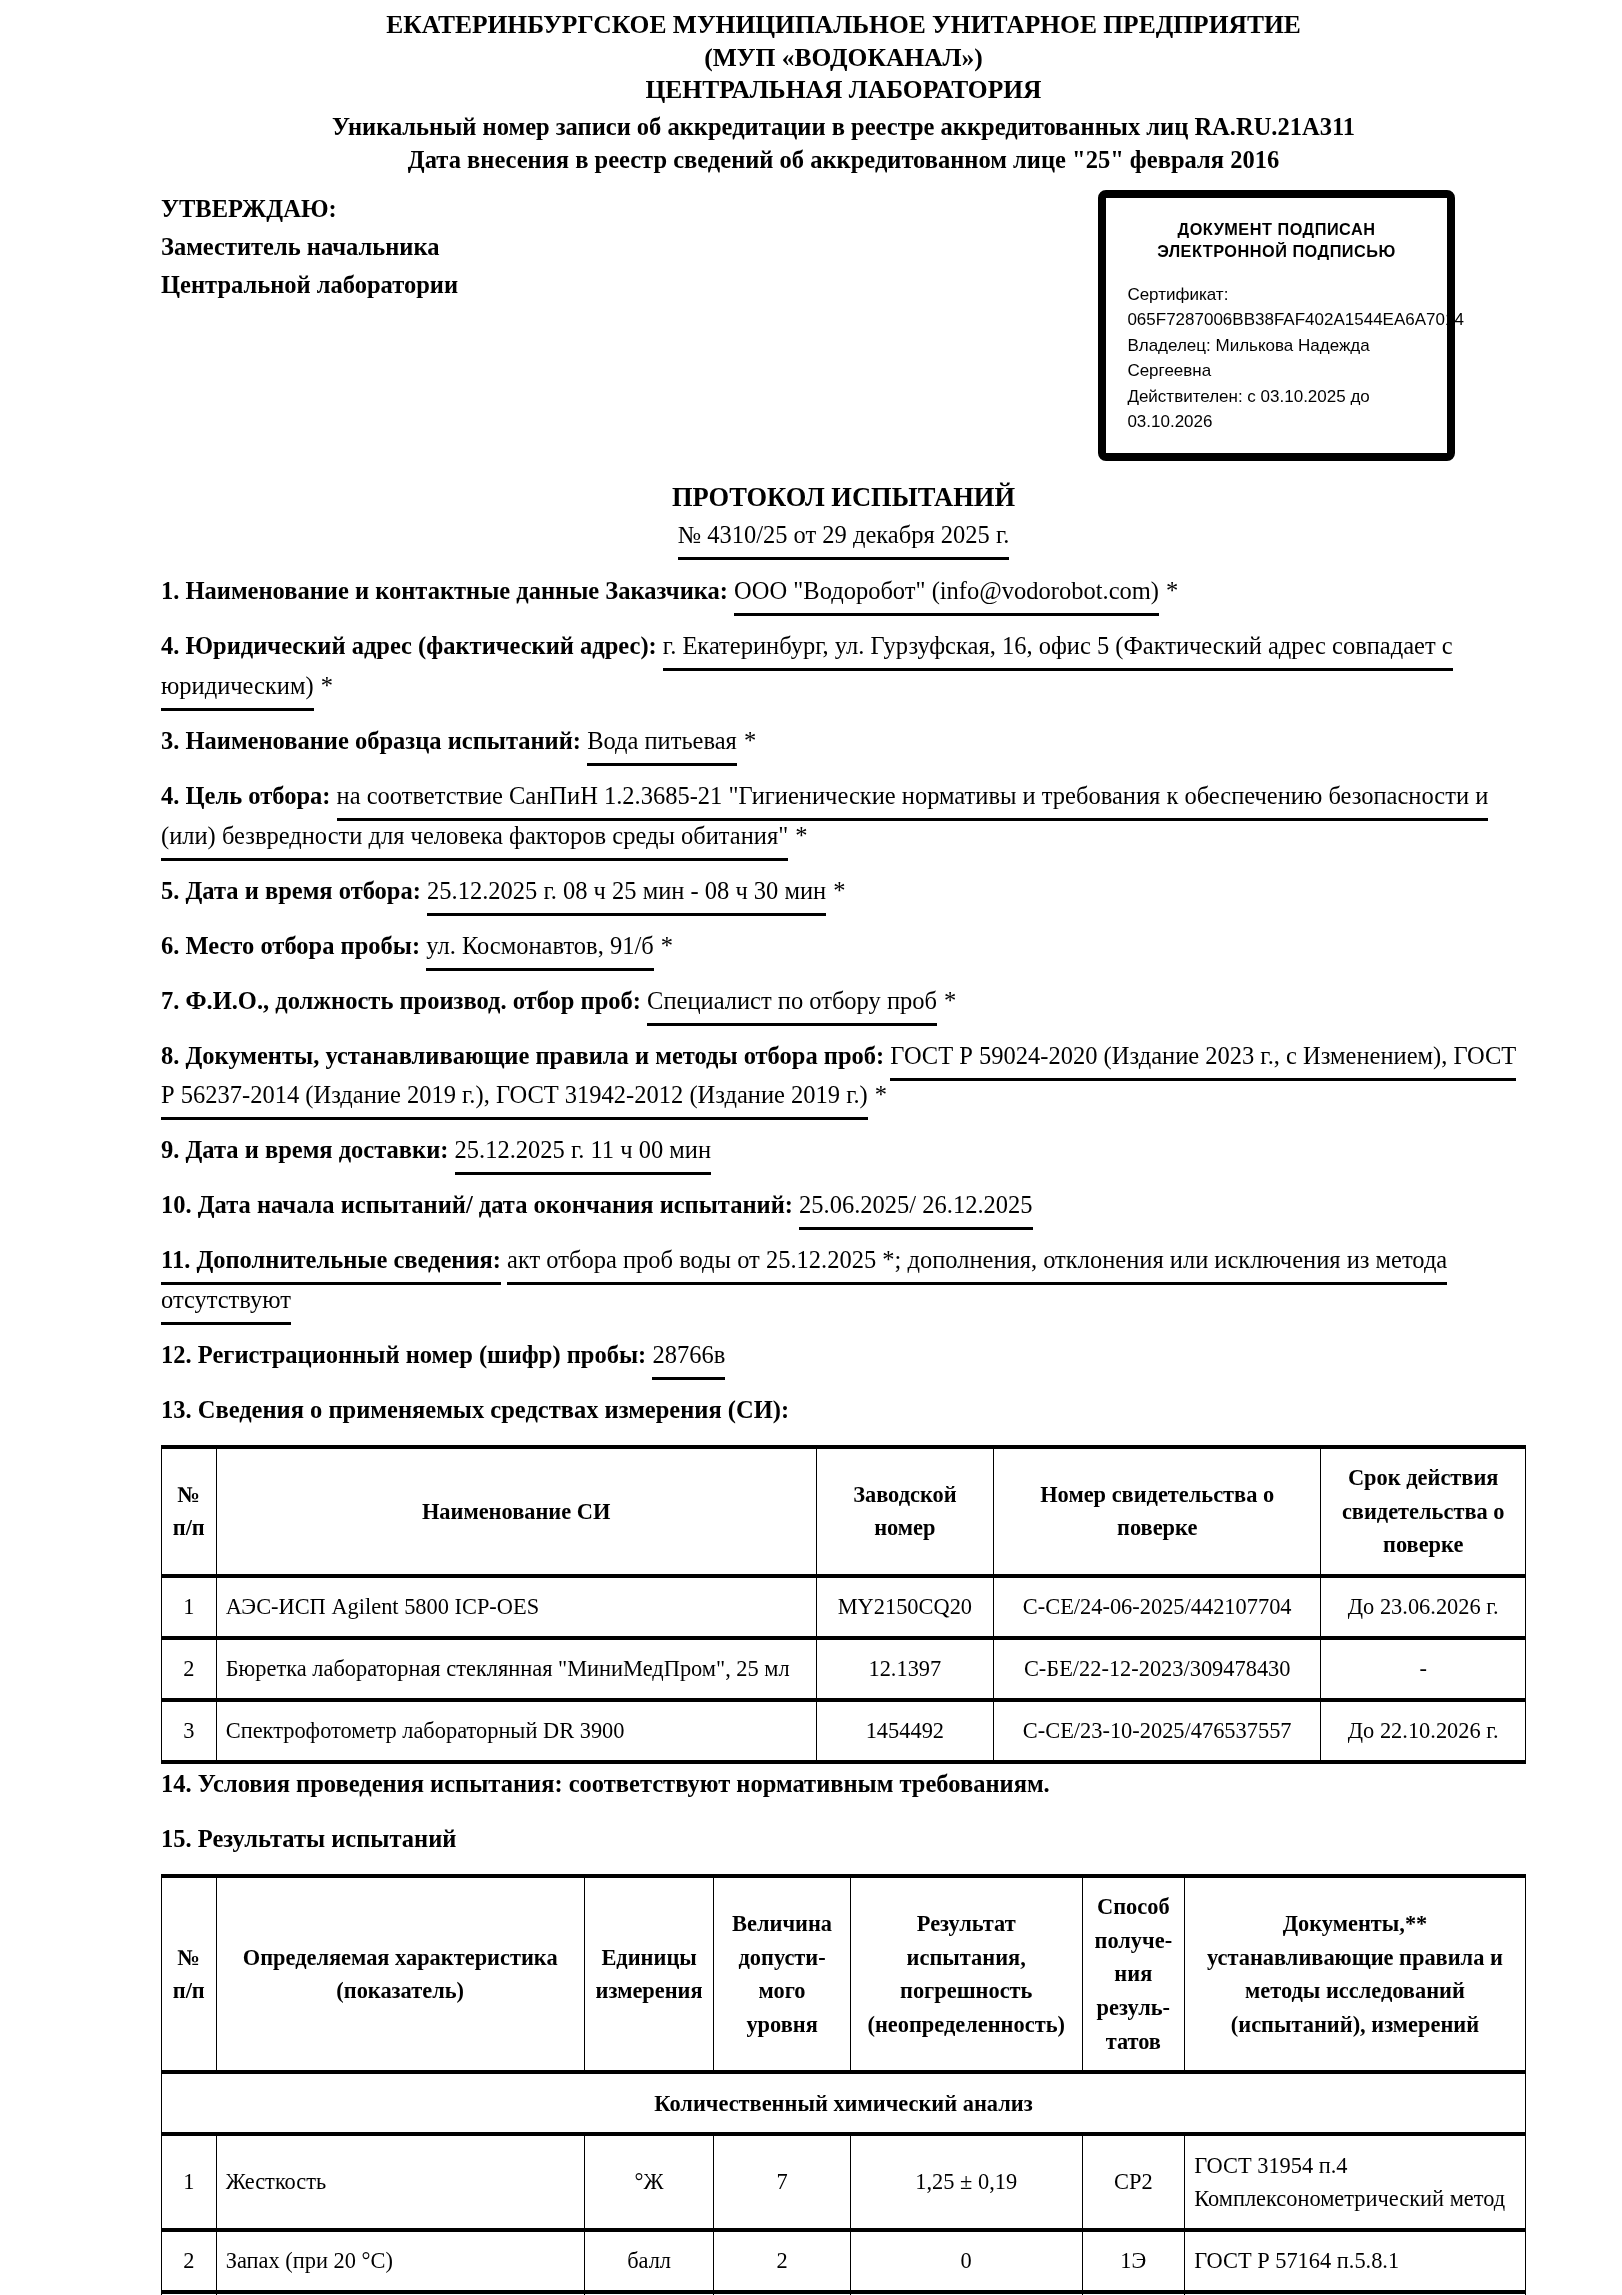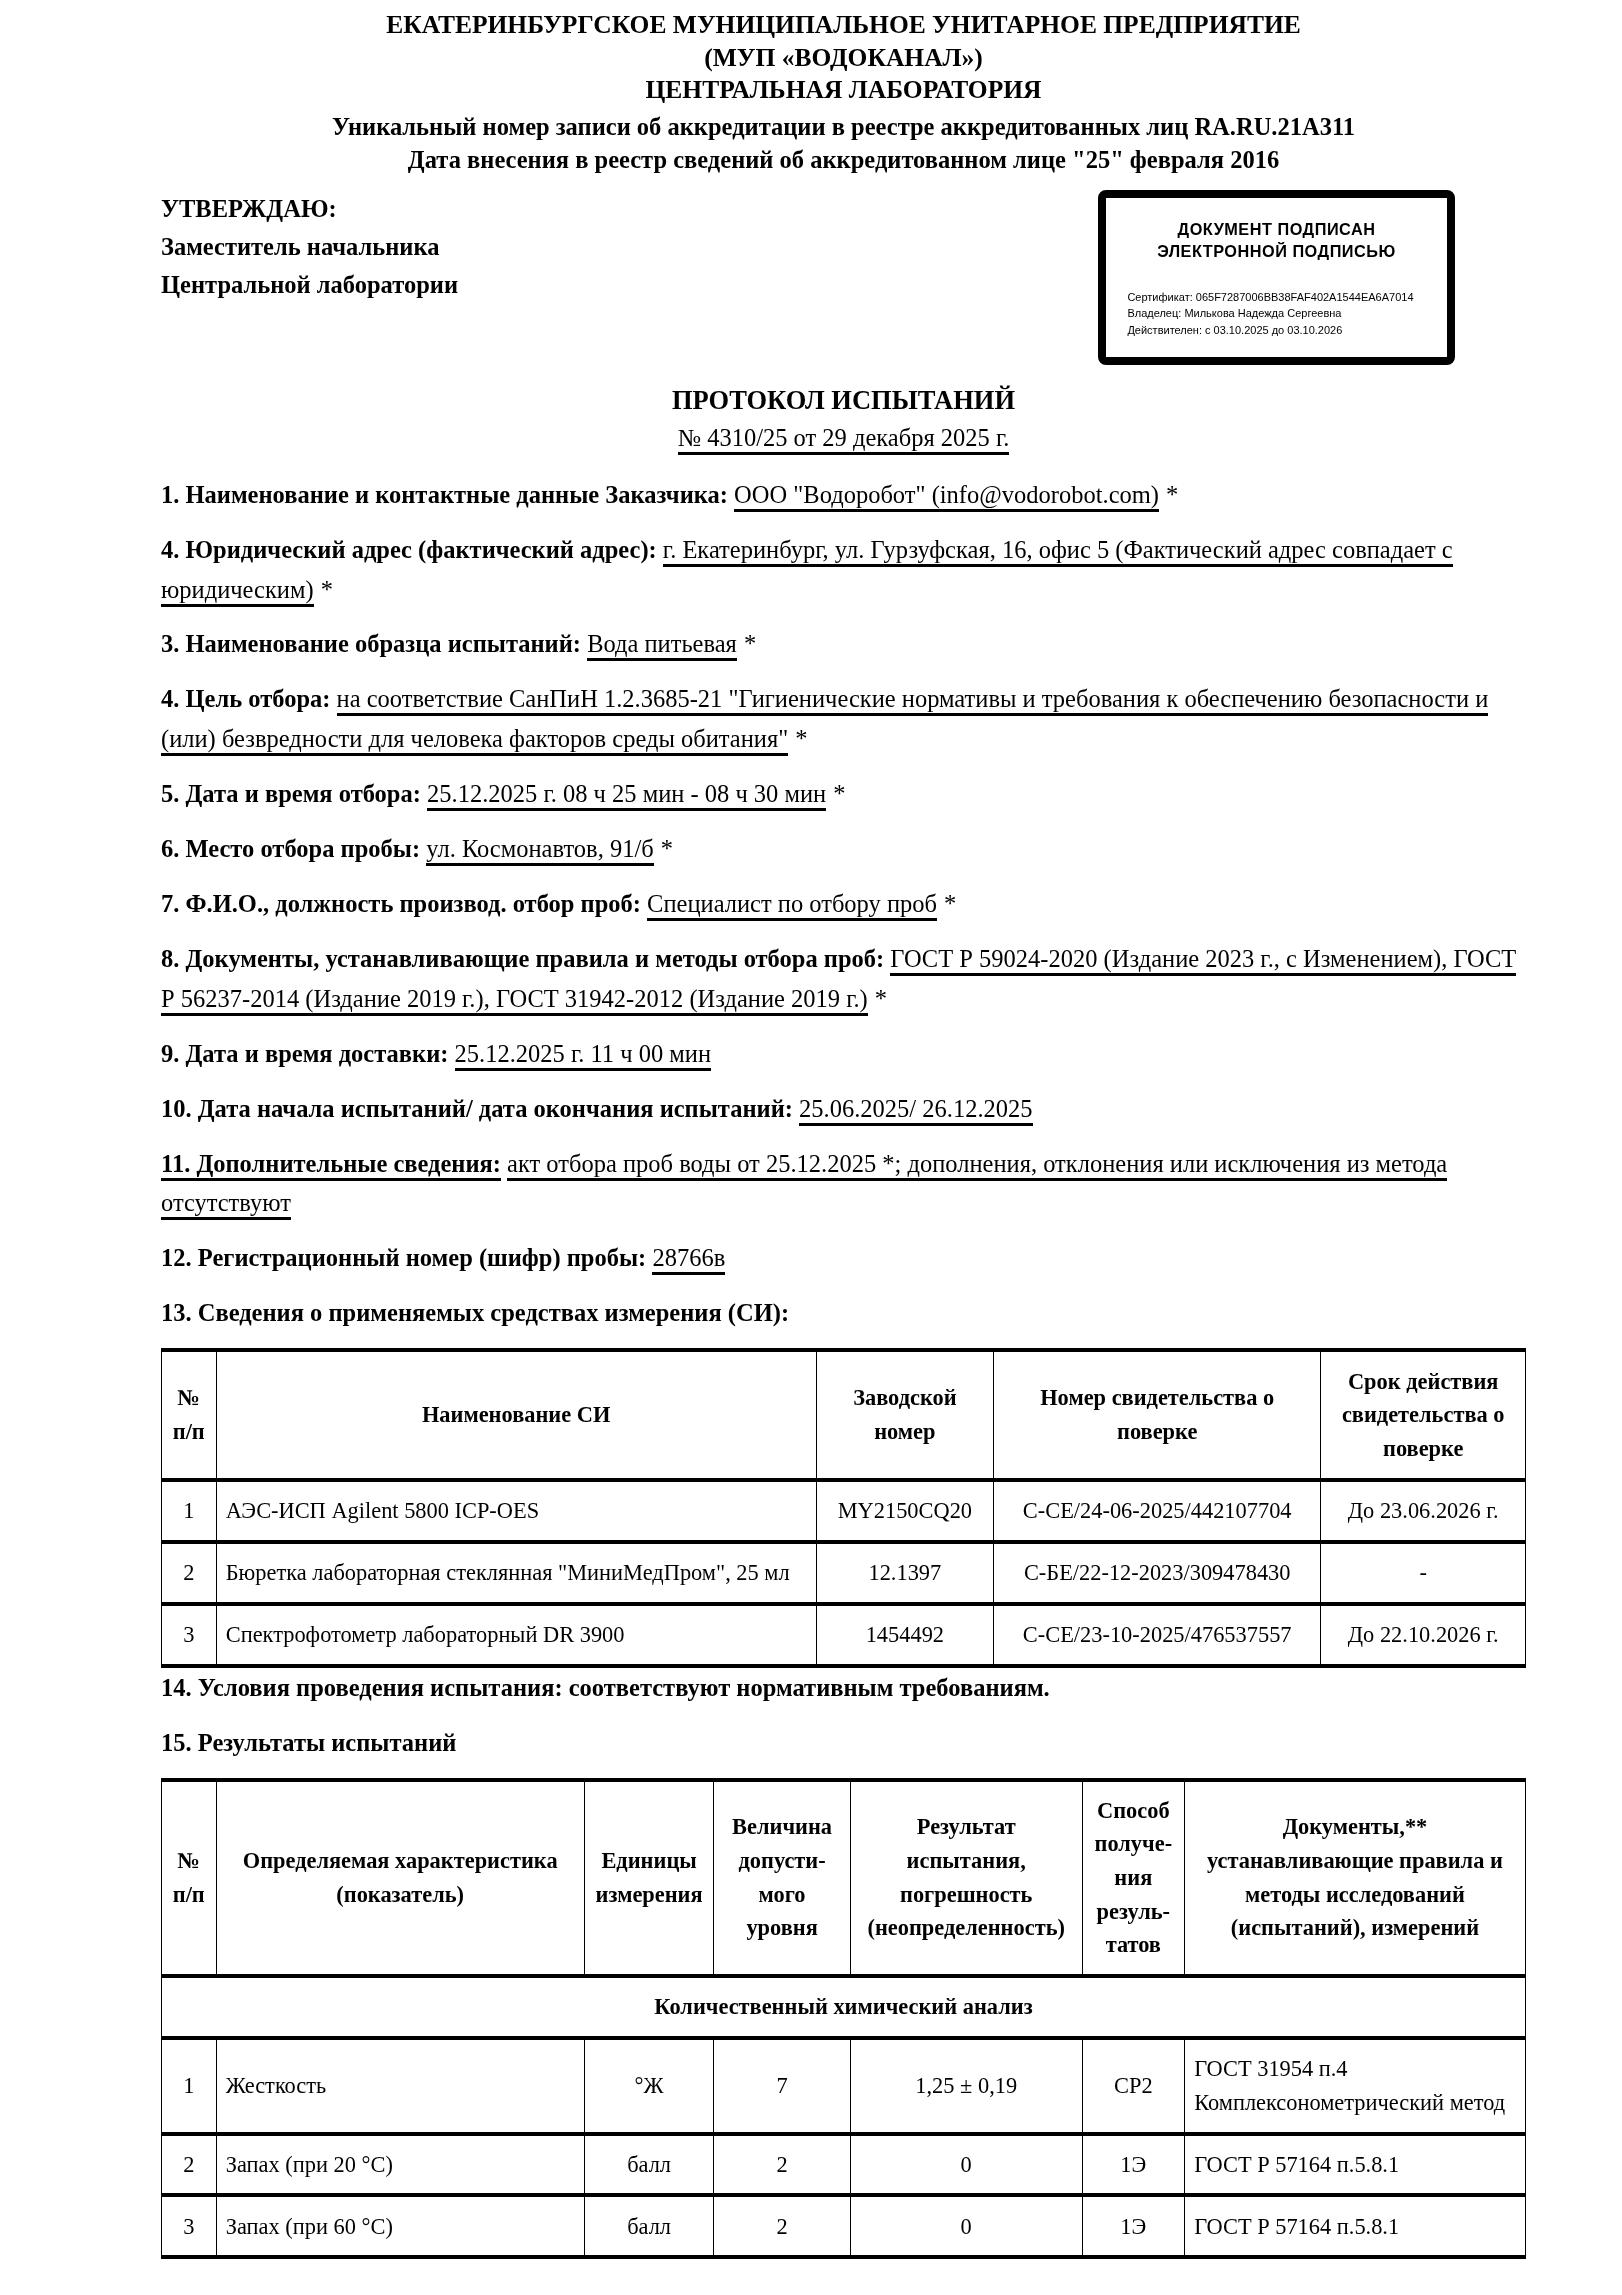--- a/index.html
+++ b/index.html
@@ -27,29 +27,29 @@
   .stamp {
     box-sizing: border-box;
     width: 357px;
     border: 8.2px solid #000;
     border-radius: 8px;
     padding: 20.4px 21.4px 18.4px 21.4px;
     margin-right: 71px;
     font-family: "Liberation Sans", "DejaVu Sans", sans-serif;
   }
   .stamp-title { text-align: center; font-size: 16.3px; font-weight: bold; line-height: 1.35; letter-spacing: 0.5px; }
-  .stamp-meta { margin-top: 27px; font-size: 11px; line-height: 1.5; }
+  .stamp-meta { margin-top: 20px; font-size: 17px; line-height: 1.5; }
   
   .doc-title { text-align: center; font-weight: bold; font-size: 26.5px; margin-top: 20.4px; }
   .doc-number { text-align: center; font-size: 24.5px; margin-top: 8.2px; }
   
   .items { margin-top: 22.4px; }
   .items p { font-size: 24.5px; line-height: 1.62; margin: 0 0 15.3px 0; }
   .b { font-weight: bold; }
-  .u { border-bottom: 3.6px solid #000; padding-bottom: 1px; }
+  .u { border-bottom: 3.6px solid #000; padding-bottom: 9px; }
   .star { margin-left: 7.1px; }
   
   table {
     width: 100%;
     border-collapse: collapse;
     table-layout: fixed;
     margin-top: 14.3px;
     font-size: 22.4px;
   }
   th, td {

